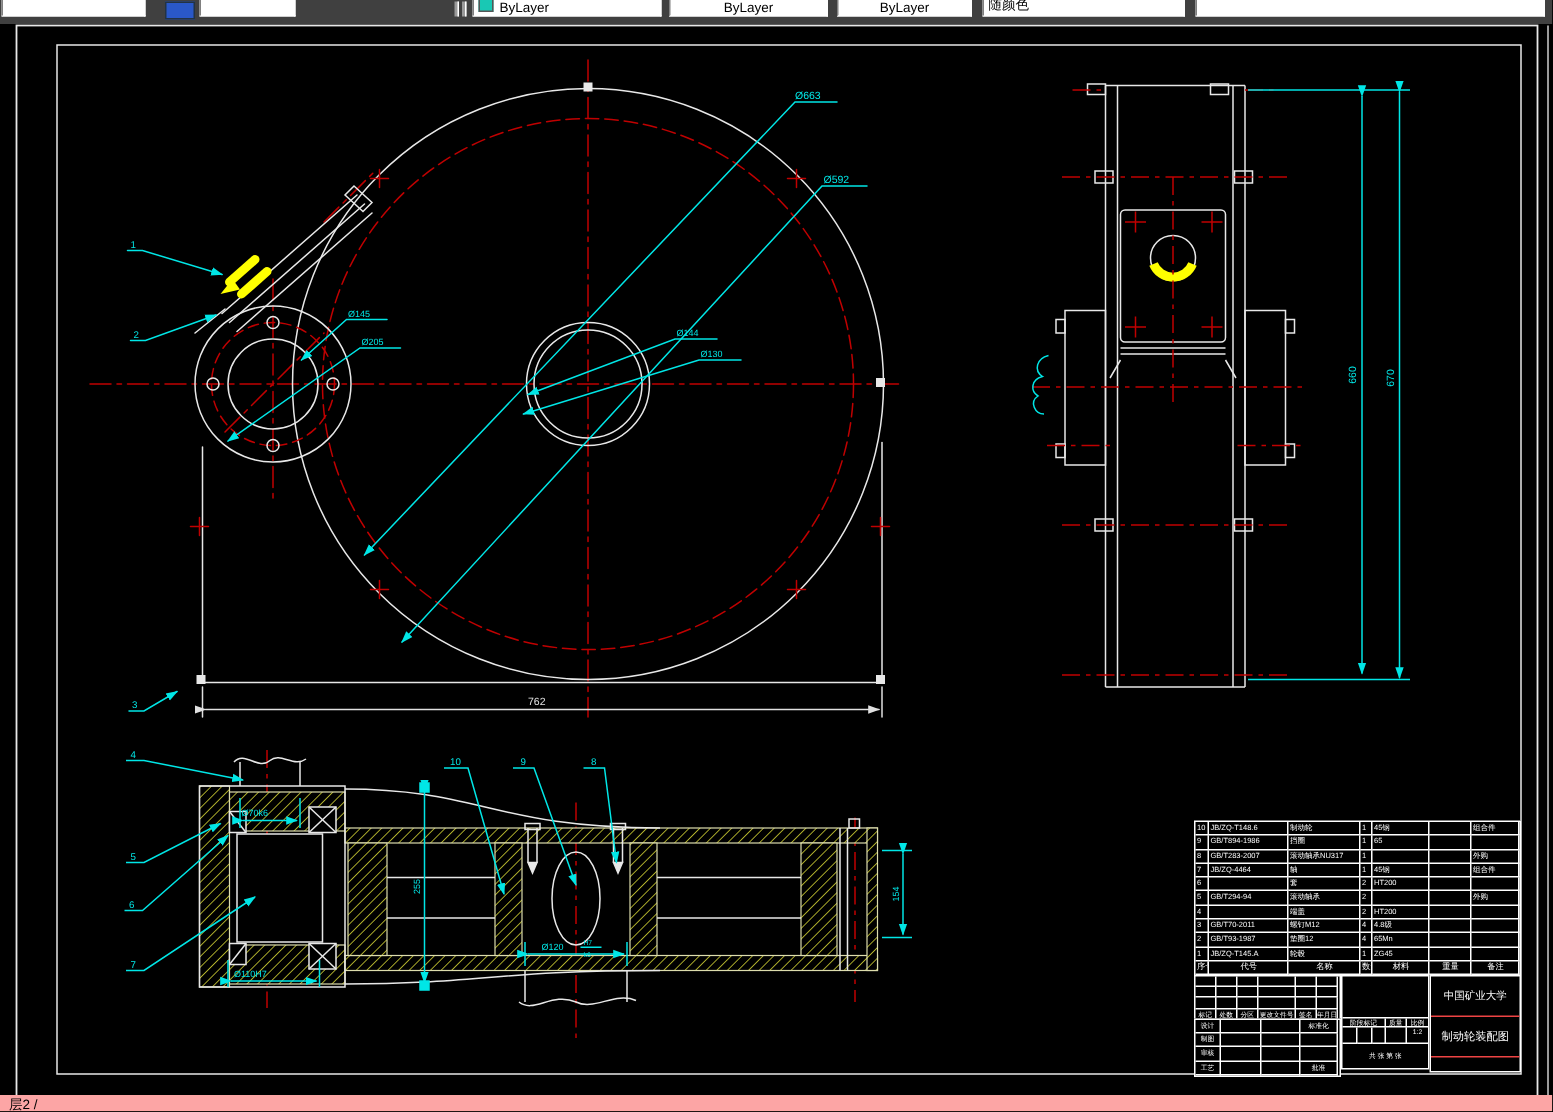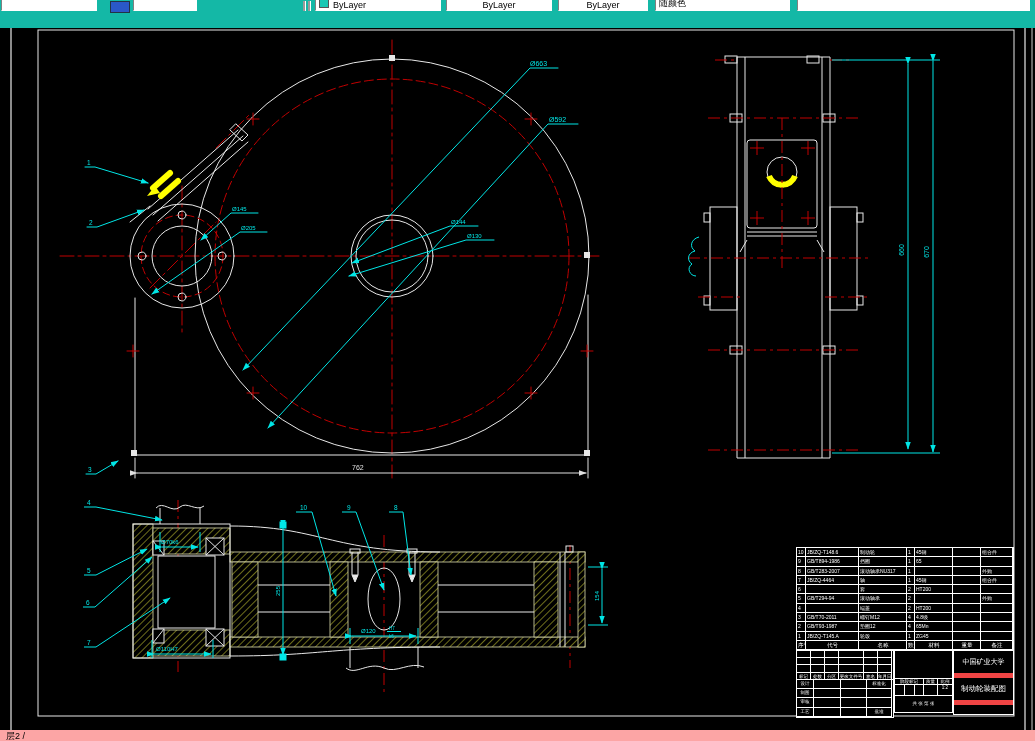--- a/index.html
+++ b/index.html
@@ -1,19 +1,19 @@
 <!DOCTYPE html>
 <html><head>
 <meta charset="utf-8">
 <style>
   html,body{margin:0;padding:0;background:#000;}
   #app{position:relative;width:1035px;height:741px;background:#000;overflow:hidden;
        font-family:"Liberation Sans", sans-serif;}
   
-  #toolbar{position:absolute;left:0;top:0;width:1035px;height:28px;background:#14b8a6;z-index:5;}
+  #toolbar{position:absolute;left:0;top:0;width:1035px;height:16px;background:#404040;z-index:5;}
   .tb-field{position:absolute;top:-6px;height:17px;background:#fff;border:1px solid #808080;
             border-right-color:#fff;border-bottom-color:#fff;font-size:9px;color:#000;
             display:flex;align-items:flex-end;padding:0 3px;box-sizing:border-box;white-space:nowrap;overflow:hidden;}
   .tb-sep{position:absolute;top:1px;width:2px;height:10px;background:#9a9a9a;border-right:1px solid #fff;}
   .tb-icon{position:absolute;display:block;}
   
   #statusbar{position:absolute;left:0;top:730px;width:1035px;height:11px;background:#fca5a5;z-index:5;
              font-size:9px;color:#000;padding-left:6px;box-sizing:border-box;}
   
   #canvas{position:absolute;left:0;top:0;width:1035px;height:741px;}
@@ -35,21 +35,21 @@
        grid-template-columns:14px 14px 14px 25px 14px 14px;grid-auto-rows:7.2px;border:1px solid #fff;}
   .rc{border-right:1px solid #fff;border-bottom:1px solid #fff;color:#fff;font-size:4.5px;
       line-height:7px;text-align:center;overflow:hidden;white-space:nowrap;box-sizing:border-box;}
   #sig{left:796px;top:679px;width:98px;display:grid;
        grid-template-columns:17px 27px 26px 25px;grid-auto-rows:9.2px;border:1px solid #fff;}
   #mid{left:894px;top:650px;width:59px;border:1px solid #fff;}
   .mrow{display:grid;box-sizing:border-box;}
   .mc{border-right:1px solid #fff;border-bottom:1px solid #fff;color:#fff;font-size:4.5px;
       text-align:center;overflow:hidden;white-space:nowrap;box-sizing:border-box;}
   #right{left:953px;top:650px;width:61px;border:1px solid #fff;}
-  .bigcell{border-bottom:5px solid #ef4444;color:#fff;display:flex;align-items:center;justify-content:center;
+  .bigcell{border-bottom:1px solid #ef4444;color:#fff;display:flex;align-items:center;justify-content:center;
            overflow:hidden;white-space:nowrap;box-sizing:border-box;}
 </style>
 </head>
 <body>
 
 <div id="app">
 
   <div id="toolbar">
     <div class="tb-field" style="left:1px;width:96px;"></div>
     <span class="tb-icon" style="left:110px;top:1px;width:18px;height:10px;background:#2a58c8;border:1px solid #234;"></span>

